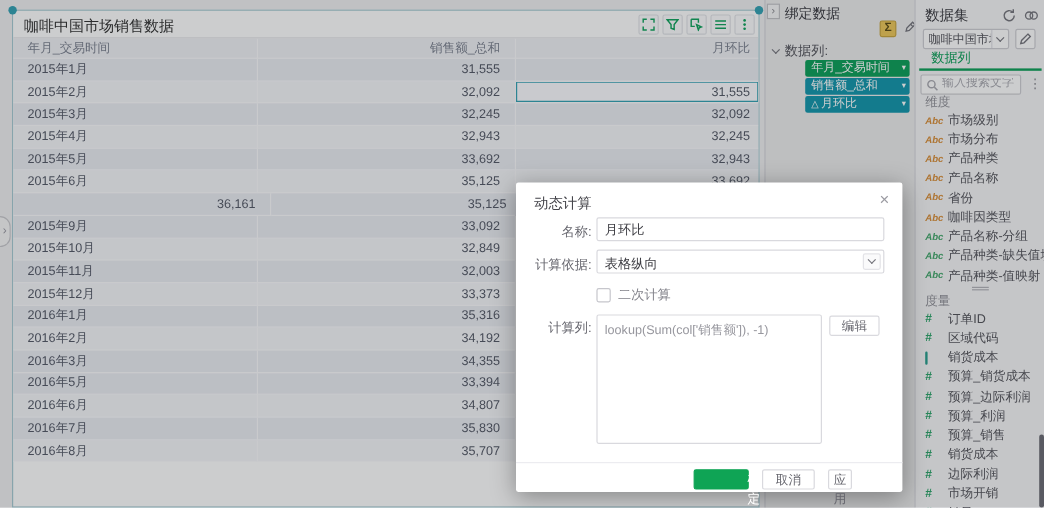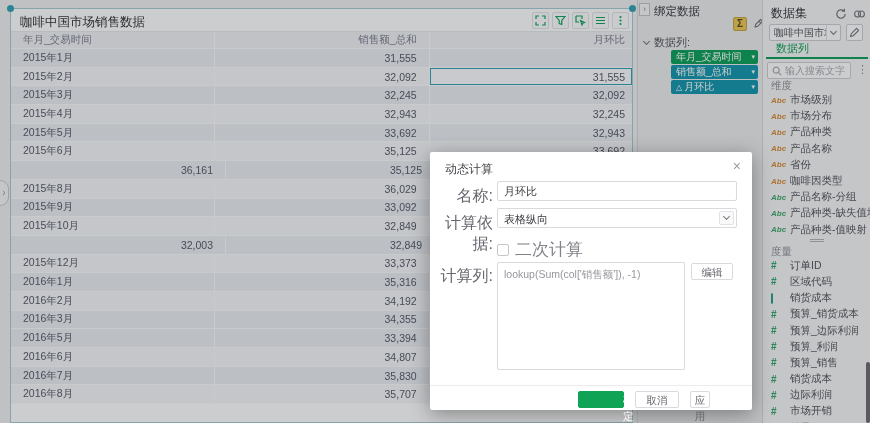--- a/index.html
+++ b/index.html
@@ -80,21 +80,21 @@
     border:1px solid #cfcfd4; border-radius:2px; background:#fff; display:flex;
     align-items:center; justify-content:center; }
   .ds-tab { position:absolute; left:13px; top:41px; font-size:11px; color:#0fa05a; }
   .ds-tab-line { position:absolute; left:3px; top:57px; width:102px; height:2px;
     background:#0fa05a; }
   .ds-search { position:absolute; left:4px; top:62px; width:84px; height:17px;
     background:#fff; border:1px solid #cfcfd4; border-radius:2px; display:flex;
     align-items:center; gap:3px; padding-left:4px; }
   .ds-search input { border:none; outline:none; width:60px; font-size:10px;
     color:#555; background:transparent;
-    font-family:Liberation Sans, sans-serif; }
+    font-family:Liberation Mono, monospace; }
   .ds-search input::placeholder { color:#ababb2; }
   .ds-more { position:absolute; left:94px; top:63px; font-size:11px; color:#8b8b92; }
   .ds-list { position:absolute; left:0; top:78px; width:108px; }
   .sec-label { height:14px; padding-left:8px; font-size:10.5px; color:#8f8f96;
     line-height:14px; }
   .fitem { height:16.2px; display:flex; align-items:center; padding-left:8px;
     white-space:nowrap; overflow:hidden; }
   .fitem .ficon { width:19px; flex:0 0 19px; font-size:8px; font-weight:bold;
     font-style:italic; }
   .fitem .flabel { font-size:10.5px; color:#55555c; }
@@ -111,39 +111,39 @@
 
   
   .overlay { position:absolute; left:0; top:0; width:870px; height:423px;
     background:rgba(15,18,25,0.21); z-index:10; }
   .dialog { position:absolute; left:430px; top:152px; width:322px; height:258px;
     background:#fff; border-radius:2px; box-shadow:0 4px 20px rgba(0,0,0,0.35);
     z-index:20; }
   .dlg-title { position:absolute; left:15px; top:9px; font-size:12px; color:#44444a; }
   .dlg-close { position:absolute; right:11px; top:6px; font-size:14px; color:#9b9ba2;
     line-height:16px; }
-  .dlg-label { position:absolute; width:62px; text-align:right; font-size:16px;
+  .dlg-label { position:absolute; width:62px; text-align:right; font-size:11px;
     color:#66666e; }
   .lab-name { left:1px; top:34px; } .lab-basis { left:1px; top:61px; }
   .lab-calc { left:1px; top:114px; }
   .dlg-input { position:absolute; left:67px; top:29px; width:240px; height:20px;
     border:1px solid #d9d9de; border-radius:2px; font-size:11px; color:#3c3c42;
     padding-left:6px; outline:none;
     font-family:"Liberation Sans","DejaVu Sans",sans-serif; }
   .dlg-select { position:absolute; left:67px; top:56px; width:240px; height:20px;
     border:1px solid #d9d9de; border-radius:2px; background:#fff; }
   .dlg-select .val { position:absolute; left:6px; top:3px; font-size:11px; color:#3c3c42; }
   .dlg-select .cbtn { position:absolute; right:2px; top:2px; width:15px; height:14px;
     border:1px solid #e3e3e7; border-radius:2px; background:#fafafb; display:flex;
     align-items:center; justify-content:center; }
   .dlg-check { position:absolute; left:67px; top:86px; display:flex; align-items:center;
     gap:6px; }
   .dlg-check .box { width:12px; height:12px; border:1px solid #c6c6cc;
     border-radius:2px; background:#fff; }
-  .dlg-check .txt { font-size:17px; color:#82828a; }
+  .dlg-check .txt { font-size:11px; color:#82828a; }
   .dlg-textarea { position:absolute; left:67px; top:110px; width:188px; height:108px;
     border:1px solid #d9d9de; border-radius:2px; resize:none; outline:none;
     font-size:10.5px; color:#97979e; padding:5px 6px;
     font-family:"Liberation Sans","DejaVu Sans",sans-serif; }
   .btn { position:absolute; height:17px; border-radius:2px; font-size:10.5px;
     text-align:center; line-height:16px; }
   .btn-edit { left:261px; top:111px; width:42px; border:1px solid #d9d9de;
     color:#66666e; background:#fff; }
   .dlg-footer-line { position:absolute; left:0; top:233px; width:322px; height:1px;
     background:#ececf0; }
@@ -227,36 +227,32 @@
           </div>
           <div class="trow">
             <div class="tcell c0">2015年6月</div>
             <div class="tcell c1">35,125</div>
             <div class="tcell c2">33,692</div>
           </div>
           <div class="trow alt">
             <div class="tcell c1">36,161</div>
             <div class="tcell c2">35,125</div>
           </div>
-          <div class="trow">
-            <div class="tcell c0">2015年8月</div>
-            <div class="tcell c1">36,029</div>
-            <div class="tcell c2">36,161</div>
-          </div>
           <div class="trow alt">
             <div class="tcell c0">2015年9月</div>
             <div class="tcell c1">33,092</div>
             <div class="tcell c2">36,029</div>
           </div>
           <div class="trow">
             <div class="tcell c0">2015年10月</div>
             <div class="tcell c1">32,849</div>
             <div class="tcell c2">33,092</div>
           </div>
           <div class="trow alt">
+            <div class="tcell c0">2015年11月</div>
             <div class="tcell c1">32,003</div>
             <div class="tcell c2">32,849</div>
           </div>
           <div class="trow">
             <div class="tcell c0">2015年12月</div>
             <div class="tcell c1">33,373</div>
             <div class="tcell c2">32,003</div>
           </div>
           <div class="trow alt">
             <div class="tcell c0">2016年1月</div>

